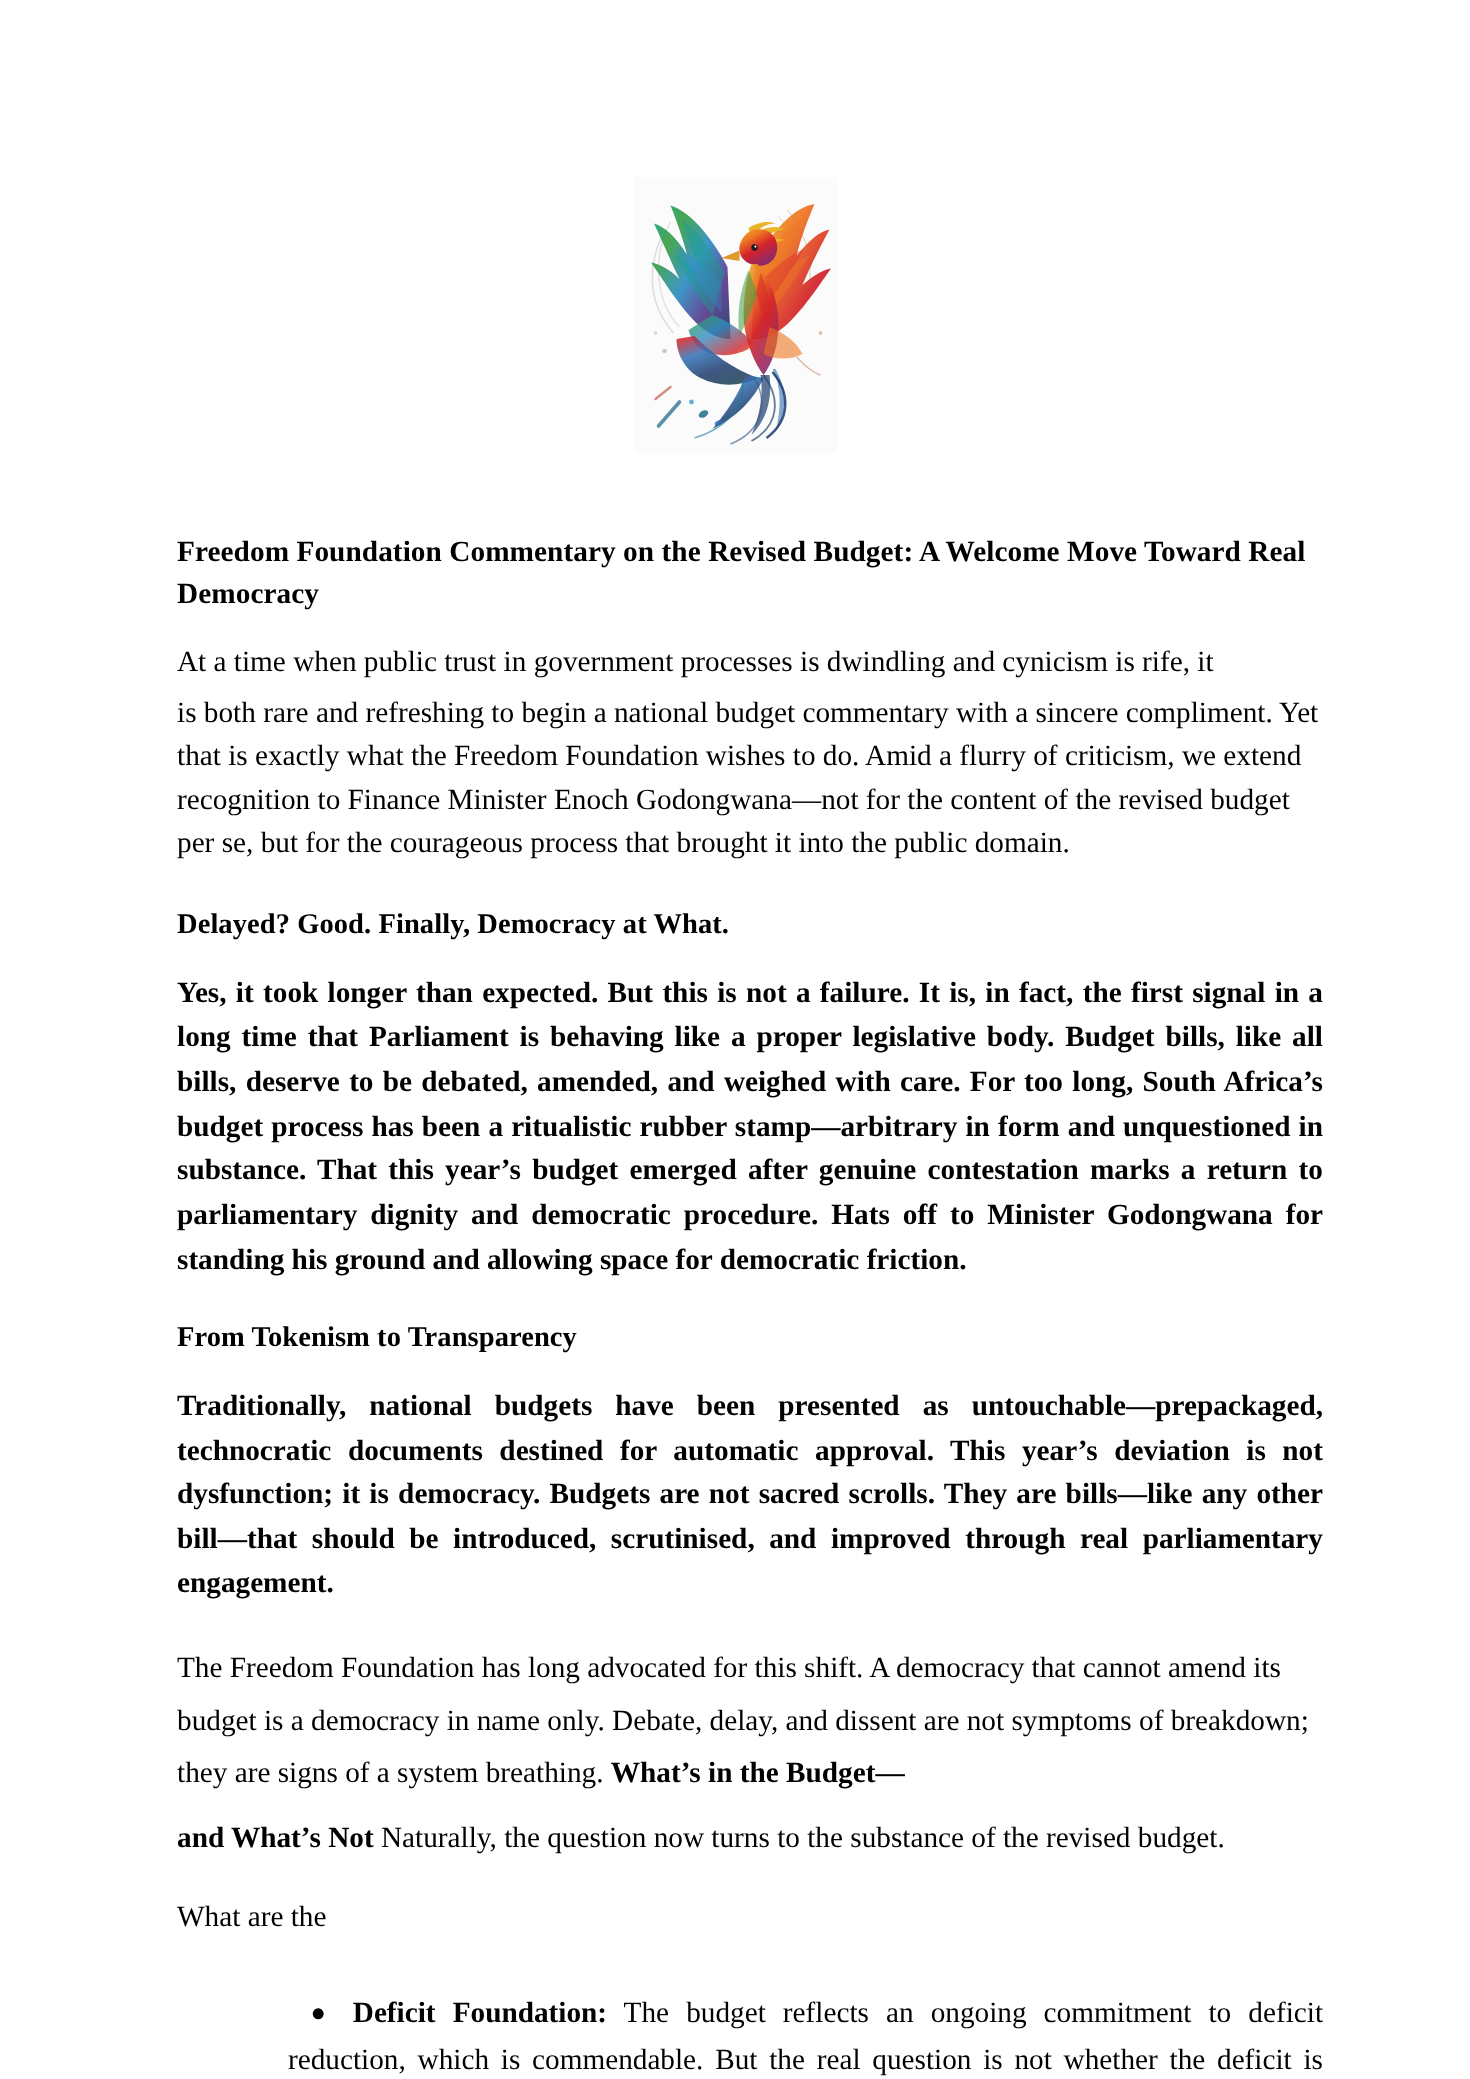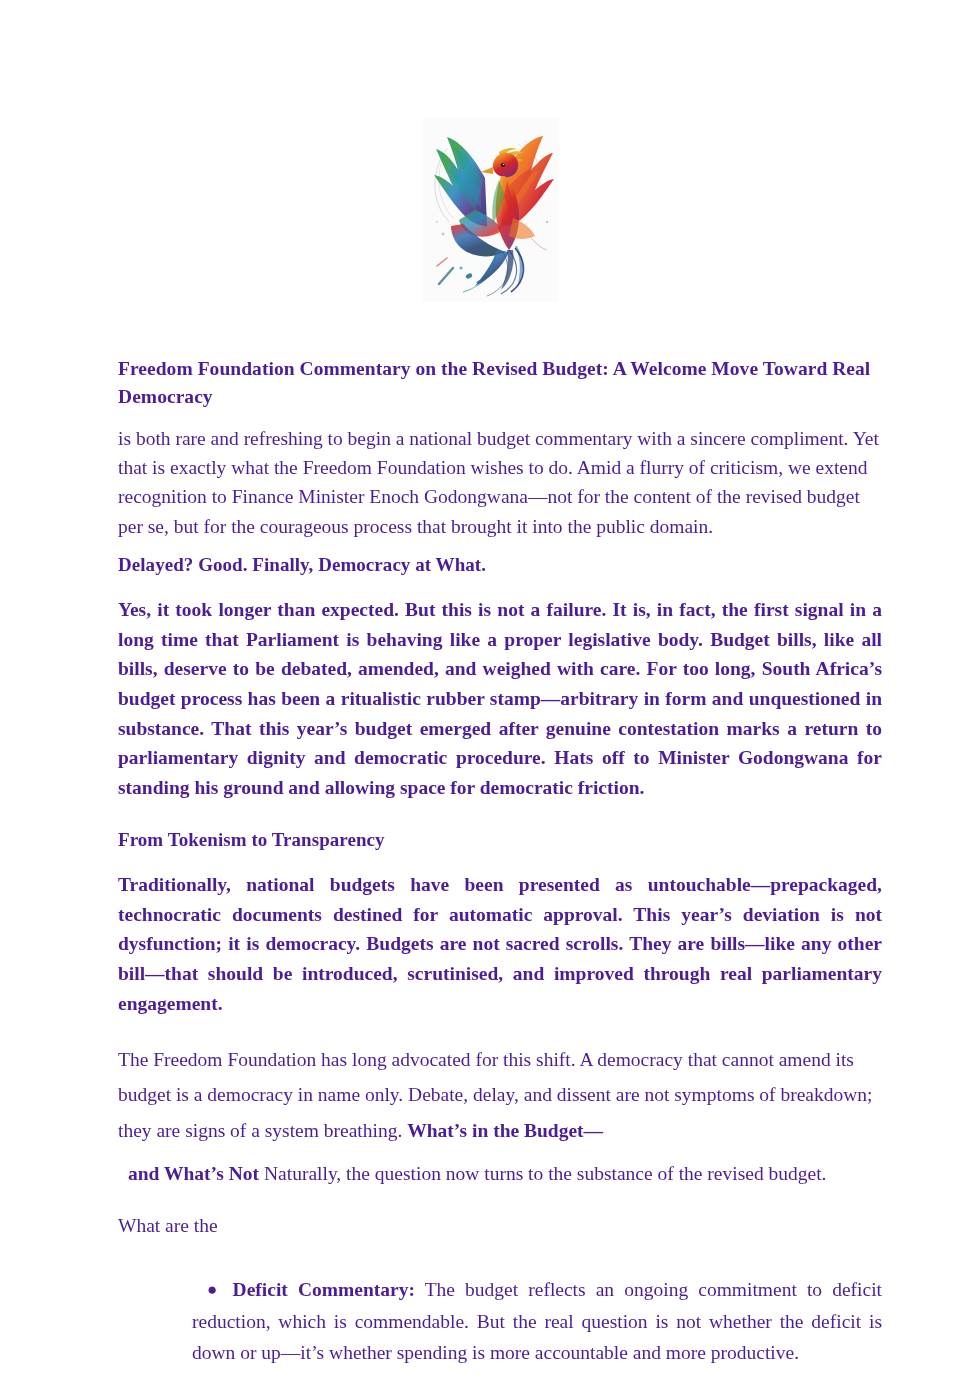--- a/index.html
+++ b/index.html
@@ -8,21 +8,21 @@
     background: #ffffff;
   }
   .page {
     position: relative;
     width: 980px;
     height: 1386px;
     background: #ffffff;
     margin: 0 auto;
     overflow: hidden;
     font-family: "Liberation Serif", "DejaVu Serif", serif;
-    color: #4c1d95;
+    color: #000000;
   }
 
   
   .logo-wrap {
     position: absolute;
     left: 423px;
     top: 118px;
     width: 135px;
     height: 184px;
     background: #fbfbfb;
@@ -63,36 +63,36 @@
     font-size: 19.5px;
     line-height: 1.52;
   }
 
   .p-lead-first {
     line-height: 1.88;
     margin-bottom: 0px;
   }
   .p-lead-rest {
     line-height: 1.49;
-    margin-bottom: 0;
+    margin-bottom: 16px;
   }
 
   .p-justify {
     text-align: justify;
     text-justify: inter-word;
     font-weight: bold;
   }
 
   .gap-sm { height: 11px; }
   .gap-md { height: 18px; }
   .gap-lg { height: 24px; }
   .gap-xl { height: 34px; }
 
   .p-loose-1 { line-height: 1.80; }
-  .p-loose-2 { line-height: 1.58; margin-left: 10px; }
+  .p-loose-2 { line-height: 1.58; }
 
   .tight-lines {
     line-height: 1.38;
   }
 
   
   .bullet-block {
     margin-left: 74px;
     width: 690px;
     text-align: justify;
@@ -211,20 +211,21 @@
       <circle cx="14" cy="104" r="1.1" fill="#9aa6ad" opacity="0.45"></circle>
       <circle cx="124" cy="104" r="1.3" fill="#c98a6a" opacity="0.5"></circle>
       <path d="M108 120 C114 126 118 130 124 132" stroke="#c07a55" stroke-width="1" fill="none" opacity="0.5"></path>
     </svg>
   </div>
 
   <div class="content">
 
     <h1 class="doc-title">Freedom Foundation Commentary on the Revised Budget: A Welcome Move Toward Real Democracy</h1>
 
+    <p class="p-lead-first">At a time when public trust in government processes is dwindling and cynicism is rife, it</p>
     <p class="p-lead-rest">is both rare and refreshing to begin a national budget commentary with a sincere compliment. Yet that is exactly what the Freedom Foundation wishes to do. Amid a flurry of criticism, we extend recognition to Finance Minister Enoch Godongwana—not for the content of the revised budget per se, but for the courageous process that brought it into the public domain.</p>
 
     <div class="gap-sm"></div>
     <h2 class="section-head">Delayed? Good. Finally, Democracy at What.</h2>
     <div class="gap-md"></div>
     <p class="p-justify">Yes, it took longer than expected. But this is not a failure. It is, in fact, the first signal in a long time that Parliament is behaving like a proper legislative body. Budget bills, like all bills, deserve to be debated, amended, and weighed with care. For too long, South Africa’s budget process has been a ritualistic rubber stamp—arbitrary in form and unquestioned in substance. That this year’s budget emerged after genuine contestation marks a return to parliamentary dignity and democratic procedure. Hats off to Minister Godongwana for standing his ground and allowing space for democratic friction.</p>
 
     <div class="gap-lg"></div>
     <h2 class="section-head">From Tokenism to Transparency</h2>
     <div class="gap-md"></div>
@@ -238,17 +239,17 @@
     <p class="p-loose-2">
       <b>and What’s Not</b><span> Naturally, the question now turns to the substance of the revised budget.</span>
     </p>
 
     <div class="gap-lg"></div>
     <p class="tight-lines">What are the</p>
 
     <div class="gap-xl"></div>
     <p class="bullet-block">
       <span class="bullet-glyph">●</span>
-      <b>Deficit Commentary:</b><span> The budget reflects an ongoing commitment to deficit reduction, which is commendable. But the real question is not whether the deficit is down or up—it’s whether spending is more accountable and more productive.</span>
+      <b>Deficit Foundation:</b><span> The budget reflects an ongoing commitment to deficit reduction, which is commendable. But the real question is not whether the deficit is down or up—it’s whether spending is more accountable and more productive.</span>
     </p>
 
   </div>
 </div>
 
 </body></html>

